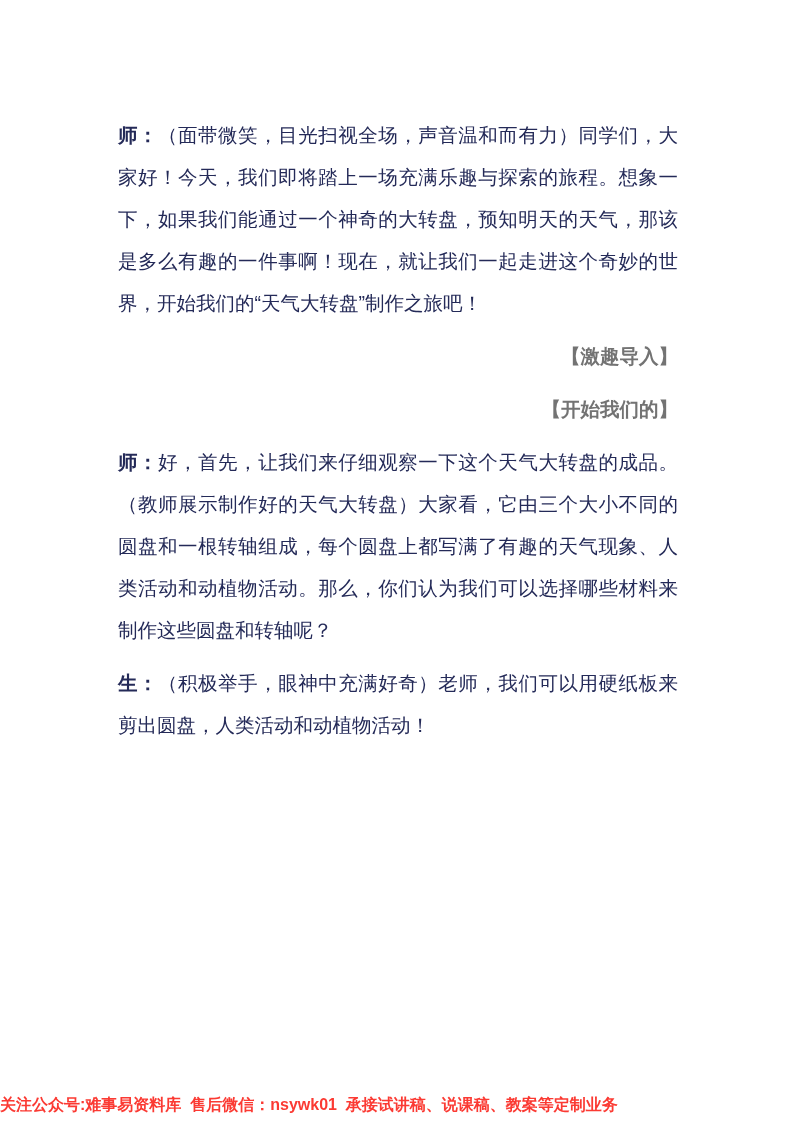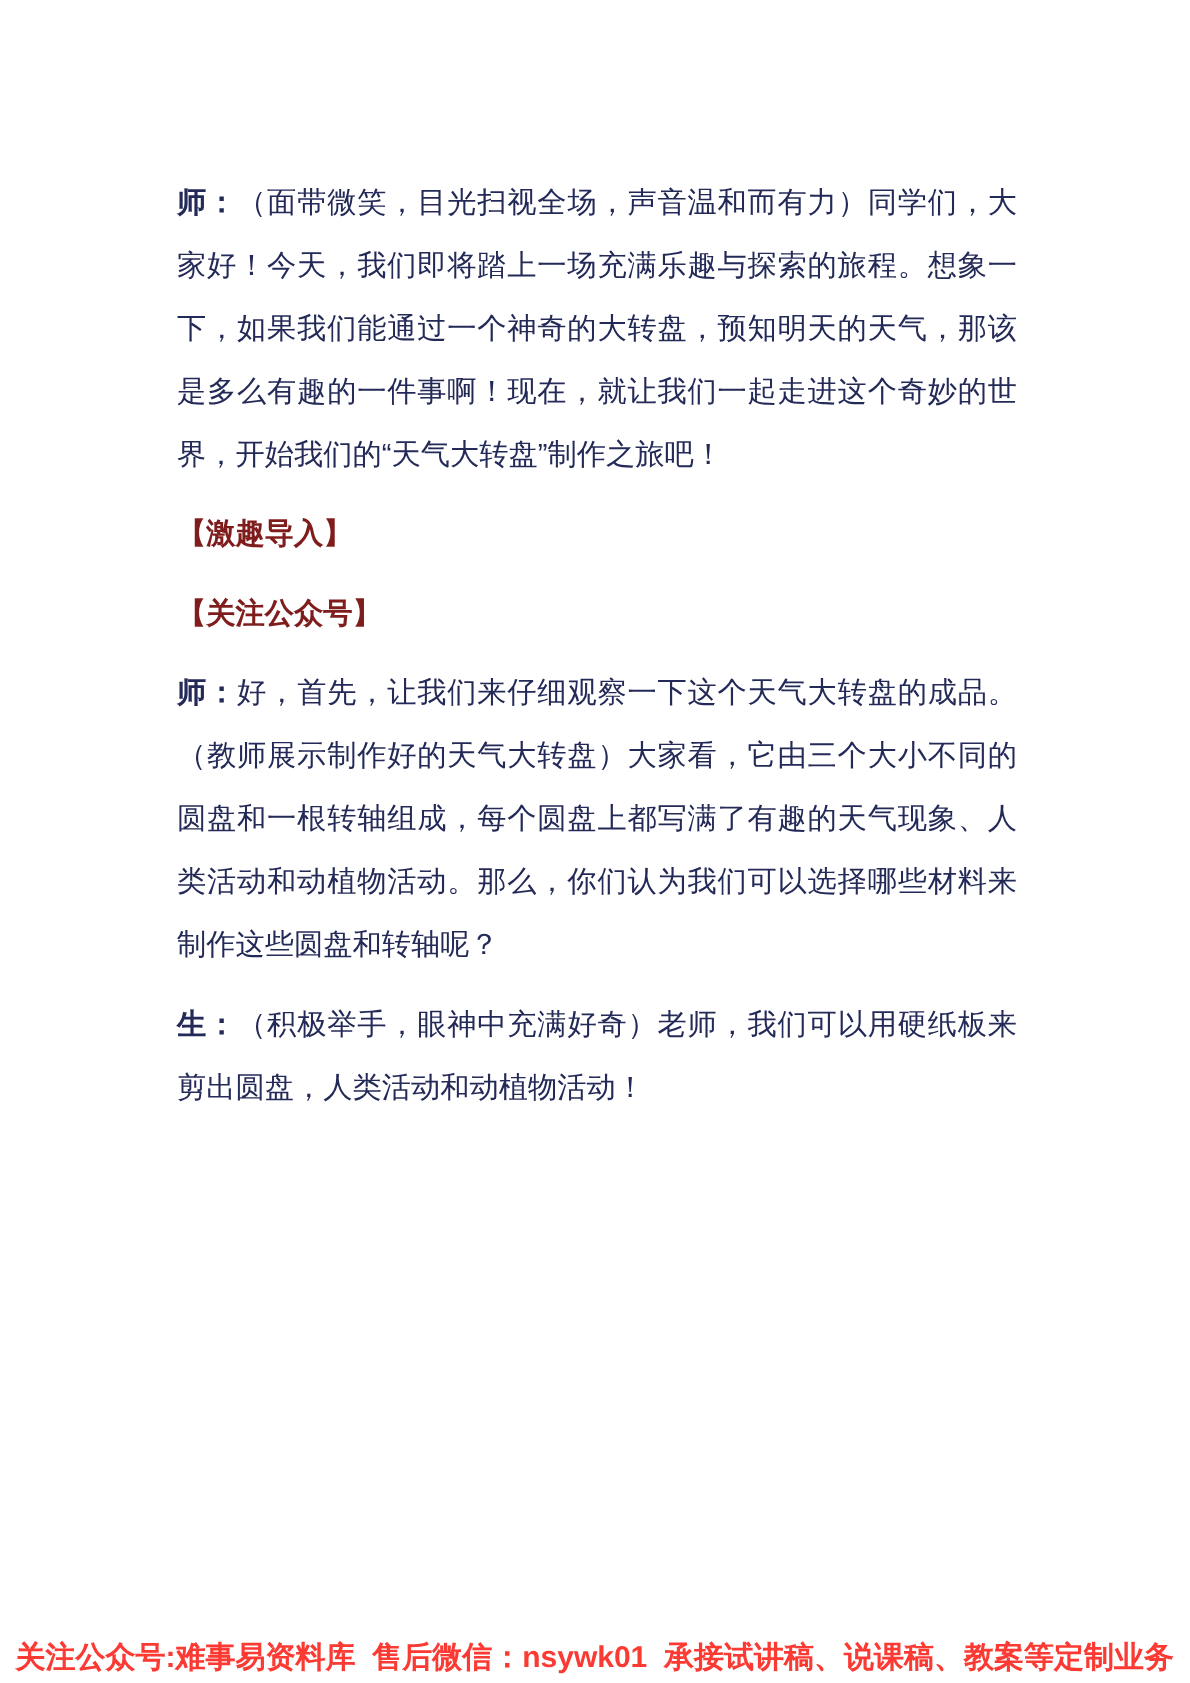--- a/index.html
+++ b/index.html
@@ -29,50 +29,50 @@
   .para {
     margin: 0 0 11px 0;
   }
   .speaker {
     font-weight: bold;
   }
   .heading {
     font-size: 19.5px;
     line-height: 42px;
     font-weight: bold;
-    color: #7f1d1d;
+    color: #737373;
     margin: 0 0 11px 0;
-    text-align: left;
+    text-align: right;
   }
   .footer-banner {
     position: absolute;
     top: 1092px;
     left: 0;
     width: 793px;
-    text-align: center;
+    text-align: left;
     color: #fb3a33;
-    font-size: 20px;
+    font-size: 16px;
     font-weight: bold;
     line-height: 26px;
     white-space: pre-wrap;
   }
 </style>
 </head>
 <body>
 
 <div class="page">
 
   <div class="doc-content">
 
     <p class="para"><strong class="speaker">师：</strong><span>（面带微笑，目光扫视全场，声音温和而有力）同学们，大家好！今天，我们即将踏上一场充满乐趣与探索的旅程。想象一下，如果我们能通过一个神奇的大转盘，预知明天的天气，那该是多么有趣的一件事啊！现在，就让我们一起走进这个奇妙的世界，开始我们的“天气大转盘”制作之旅吧！</span></p>
 
     <p class="heading">【激趣导入】</p>
 
 
-    <p class="heading">【关注公众号】</p>
+    <p class="heading">【开始我们的】</p>
 
     <p class="para"><strong class="speaker">师：</strong><span>好，首先，让我们来仔细观察一下这个天气大转盘的成品。（教师展示制作好的天气大转盘）大家看，它由三个大小不同的圆盘和一根转轴组成，每个圆盘上都写满了有趣的天气现象、人类活动和动植物活动。那么，你们认为我们可以选择哪些材料来制作这些圆盘和转轴呢？</span></p>
 
     <p class="para"><strong class="speaker">生：</strong><span>（积极举手，眼神中充满好奇）老师，我们可以用硬纸板来剪出圆盘，人类活动和动植物活动！</span></p>
 
   </div>
 
   <div class="footer-banner">关注公众号:难事易资料库  售后微信：nsywk01  承接试讲稿、说课稿、教案等定制业务</div>
 
 </div>

